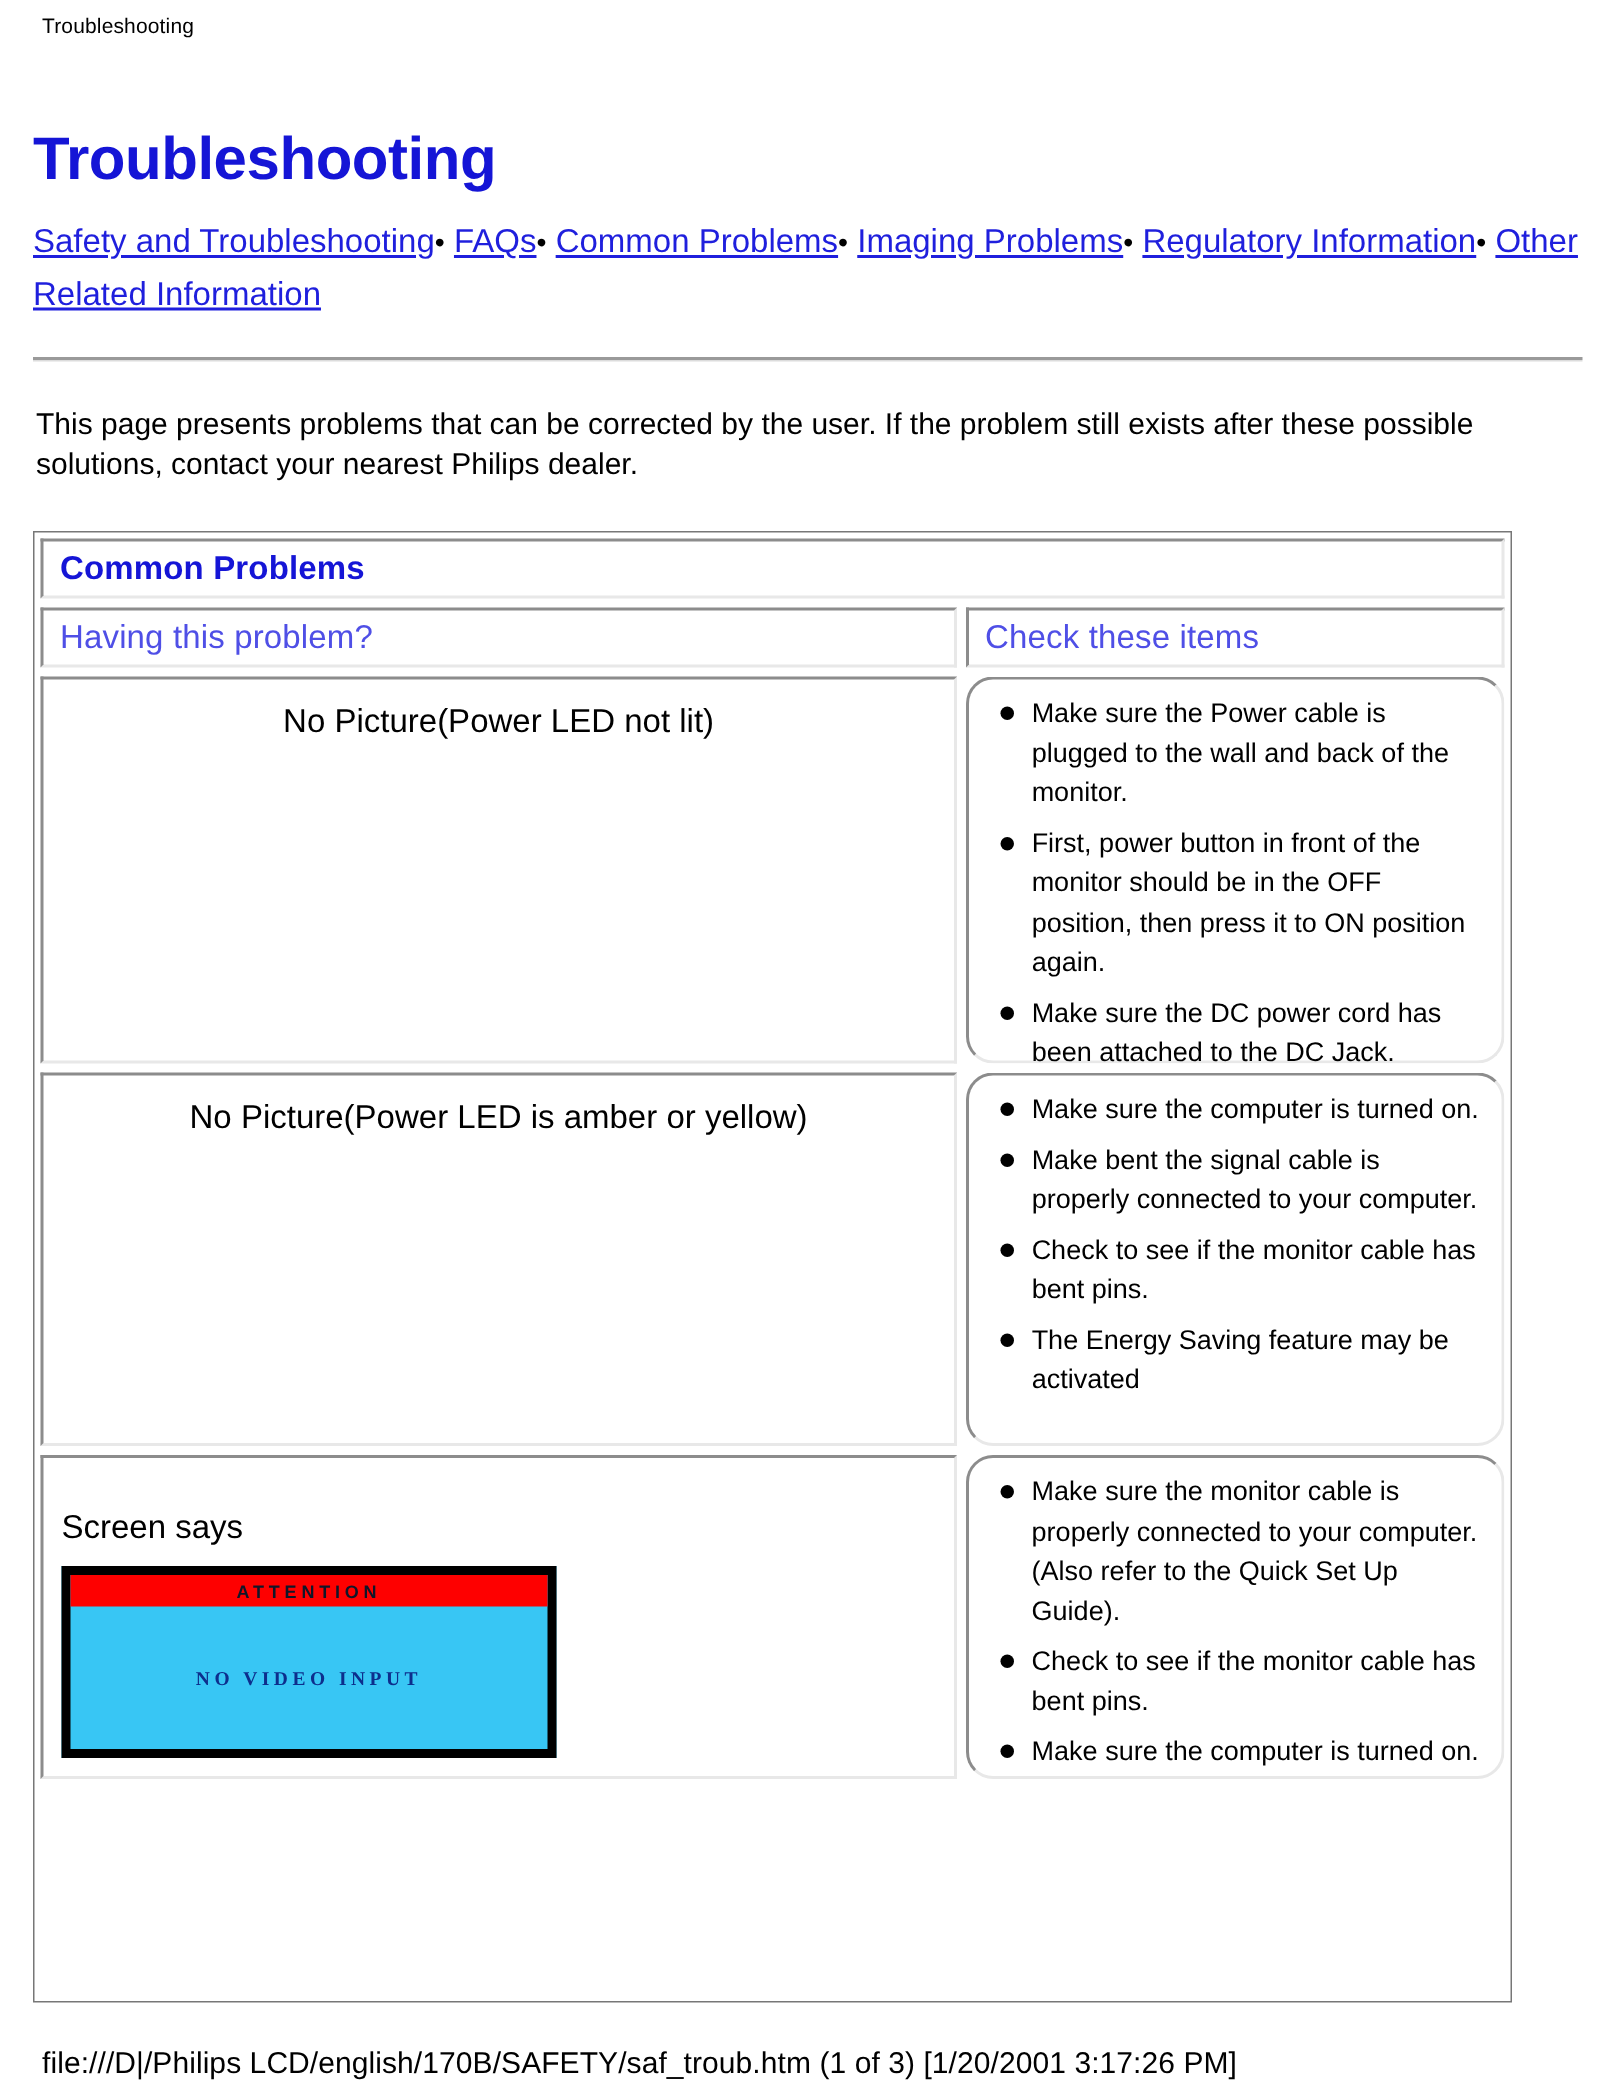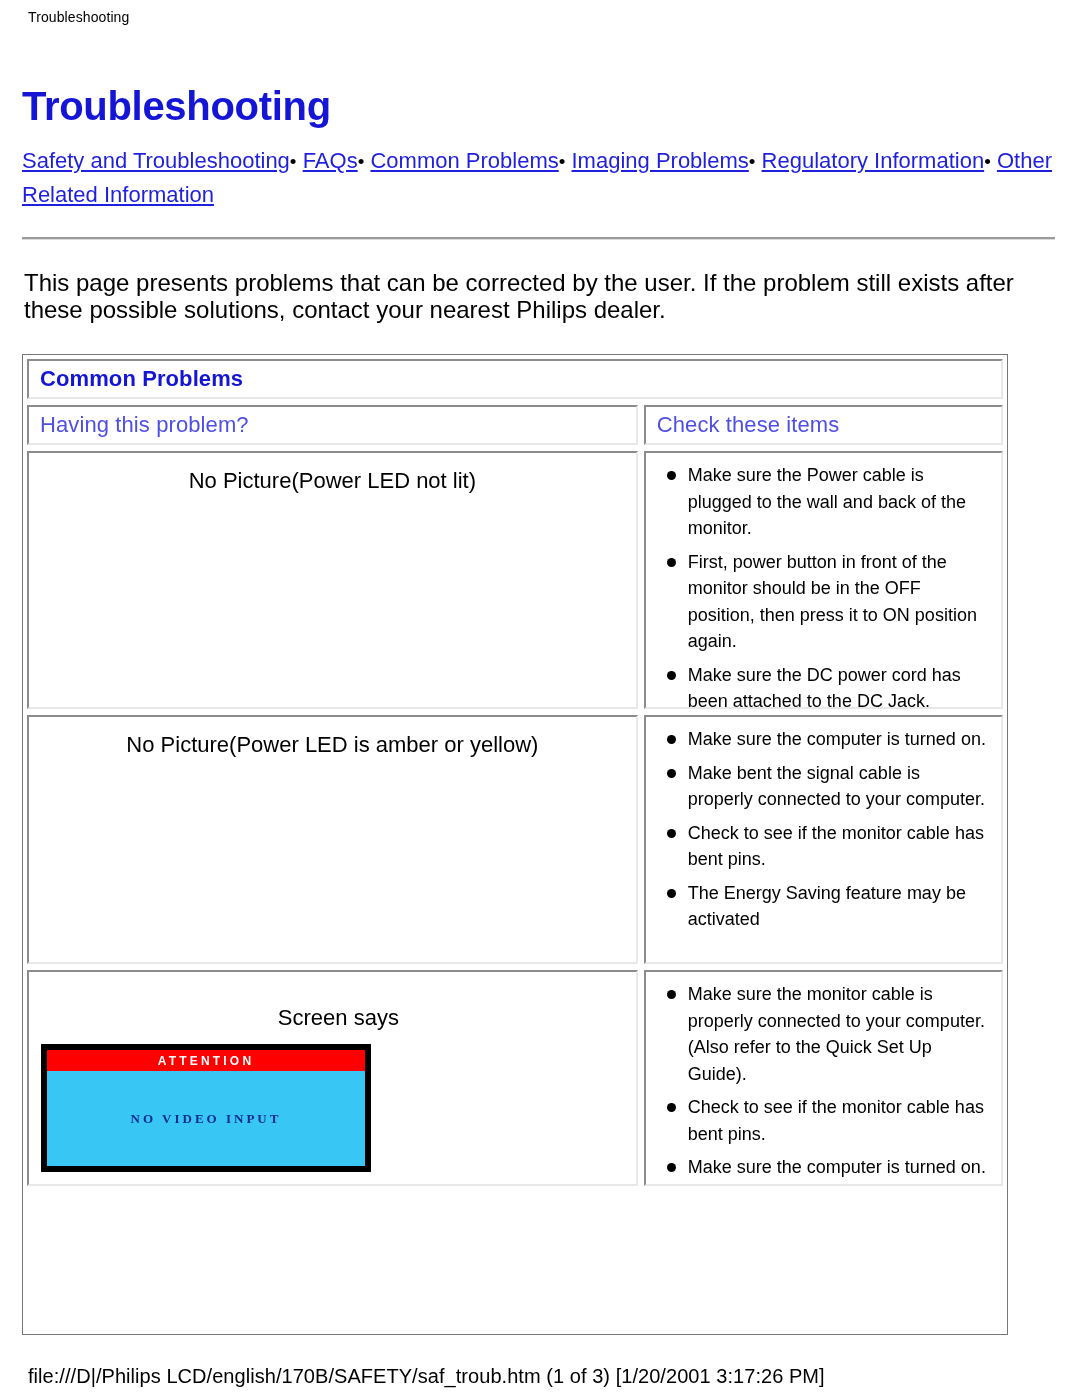--- a/index.html
+++ b/index.html
@@ -65,21 +65,21 @@
     border: none;
     border-top: 2px solid #9a9a9a;
     border-bottom: 1px solid #dcdcdc;
     margin: 26px 0 0 0;
     width: 1033px;
     height: 0;
   }
 
   p.intro {
     margin: 29px 0 0 2px;
-    font-size: 24px;
+    font-size: 20px;
     line-height: 27px;
     color: #000;
     width: 1020px;
   }
 
   
   .tbl-outer {
     position: absolute;
     left: 22px;
     top: 354px;
@@ -112,21 +112,21 @@
     font-weight: bold;
     color: #1515d6;
     letter-spacing: 0.1px;
   }
 
   .row {
     display: flex;
     gap: 6px;
     margin-bottom: 6px;
   }
-  .col-left  { width: 612px; text-align: center; }
+  .col-left  { width: 612px; }
   .col-right { width: 360px; }
 
   .hdr-cell {
     height: 40px;
     display: flex;
     align-items: center;
     padding-left: 11px;
   }
   .hdr-cell .label {
     font-size: 22px;
@@ -141,20 +141,21 @@
     padding: 8px 12px;
   }
   .prob-cell .pline {
     font-size: 22px;
     line-height: 40px;
     color: #000;
   }
 
   .items-cell {
     padding: 9px 8px 9px 0;
+    border-radius: 18px;
   }
   ul.items {
     margin: 0;
     padding: 0 4px 0 42px;
     list-style: none;
   }
   ul.items li {
     position: relative;
     font-size: 18px;
     line-height: 26.5px;
@@ -200,21 +201,21 @@
   .osd-bar {
     height: 21px;
     background: #fe0000;
     display: flex;
     align-items: center;
     justify-content: center;
   }
   .osd-bar span {
     font-size: 12px;
     font-weight: bold;
-    color: #ffffff;
+    color: #0f172a;
     letter-spacing: 3.2px;
   }
   .osd-body {
     height: calc(100% - 21px);
     display: flex;
     align-items: center;
     justify-content: center;
   }
   .osd-body span {
     font-size: 13px;

